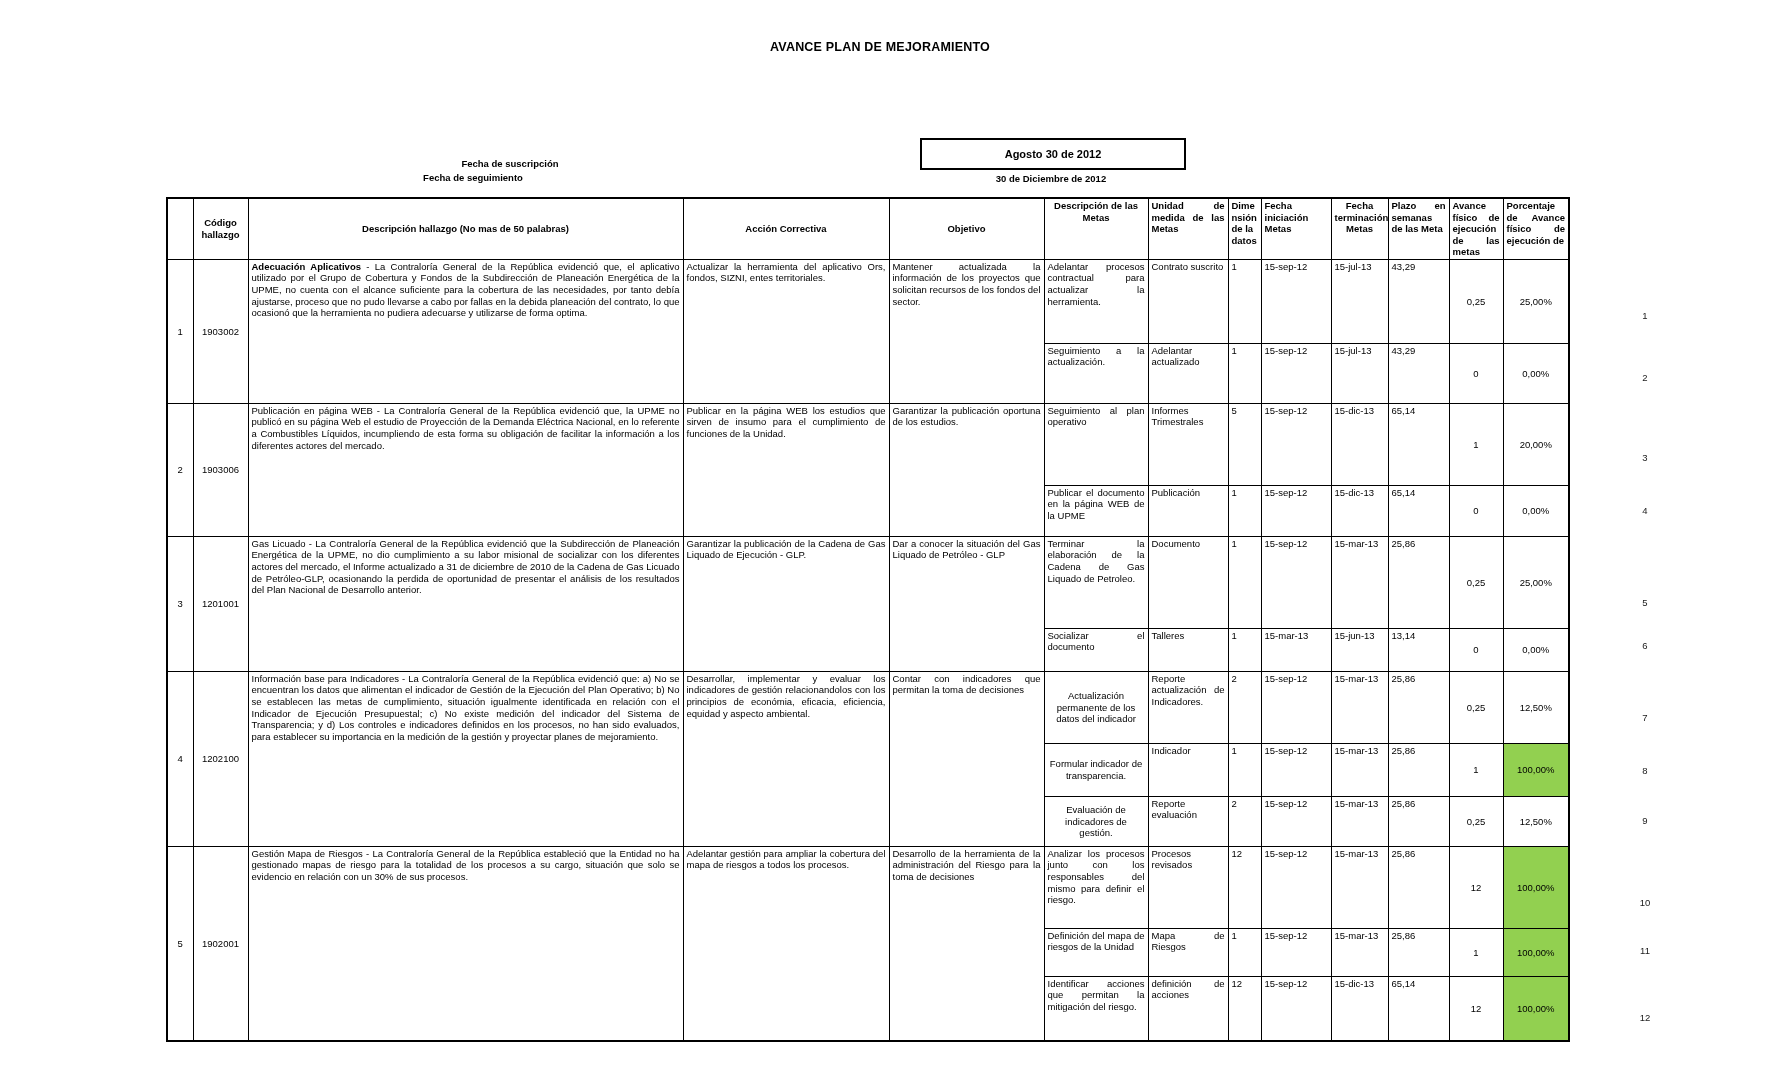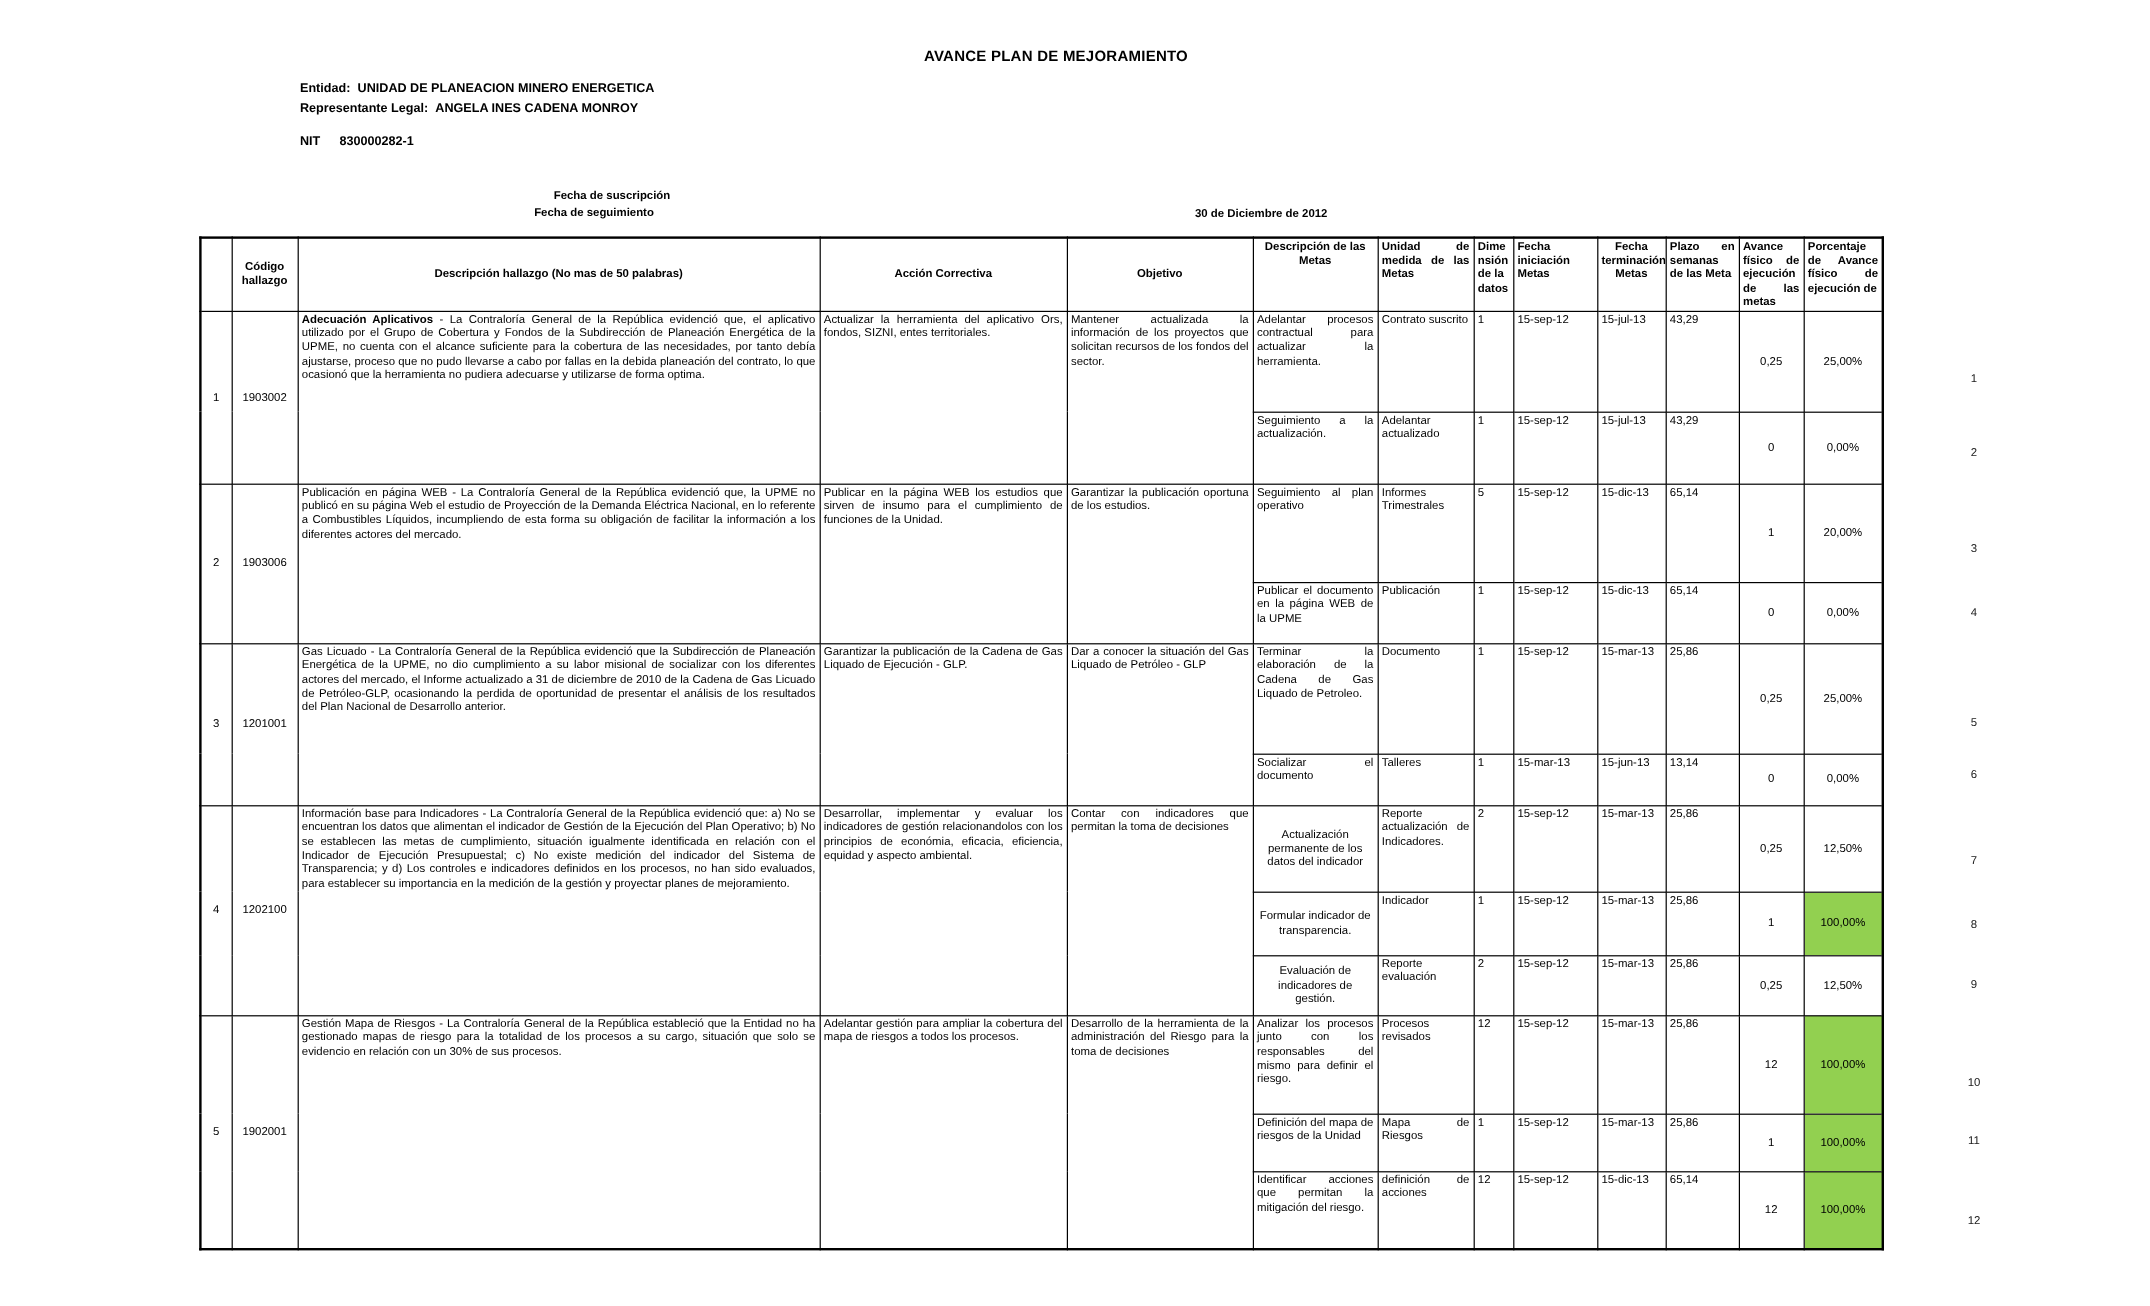--- a/index.html
+++ b/index.html
@@ -6,21 +6,21 @@
   .page{position:relative;width:1792px;height:1088px;background:#ffffff;overflow:hidden;
         font-family:"Liberation Sans",sans-serif;color:#000;}
   .title{position:absolute;left:580px;top:40px;width:600px;text-align:center;
          font-size:12.5px;font-weight:bold;letter-spacing:.2px;}
   .entity{position:absolute;left:250px;top:66px;font-size:10.5px;font-weight:bold;line-height:16px;}
   .entity .nit-line{margin-top:12px;}
   .entity .val{margin-left:6px;}
   .entity .nit-val{margin-left:16px;}
   .fecha-label{position:absolute;font-size:9.5px;font-weight:bold;text-align:center;}
   .f-sus{left:395px;top:158px;width:230px;}
-  .f-seg{left:380px;top:172px;width:230px;}
+  .f-seg{left:358px;top:172px;width:230px;}
   .fecha-box{position:absolute;left:920px;top:138px;width:262px;height:28px;border:2px solid #000;
              font-size:11px;font-weight:bold;text-align:center;line-height:28px;}
   .fecha-seg-value{position:absolute;left:920px;top:173px;width:262px;text-align:center;
                    font-size:9.5px;font-weight:bold;}
   table.plan{position:absolute;left:166px;top:197px;width:1402px;border-collapse:collapse;
              table-layout:fixed;border:2px solid #000;font-size:9.5px;}
   .plan th,.plan td{border:1px solid #000;padding:1px 3px;overflow:hidden;line-height:1.22;}
   .plan thead tr{height:44px;}
   .plan th{font-weight:bold;font-size:9.5px;}
   .h-mid{vertical-align:middle;text-align:center;}
@@ -37,28 +37,24 @@
   .c-center{text-align:center !important;vertical-align:middle !important;}
   .mnum{position:absolute;left:1628px;width:34px;text-align:center;font-size:9.5px;color:#1a1a1a;}
 </style>
 </head>
 <body>
 
 <div class="page">
 
   <div class="title">AVANCE PLAN DE MEJORAMIENTO</div>
 
-  <div class="entity">
-    <div><span>Entidad:</span><span class="val">UNIDAD DE PLANEACION MINERO ENERGETICA</span></div>
-    <div><span>Representante Legal:</span><span class="val">ANGELA INES CADENA MONROY</span></div>
-    <div class="nit-line"><span>NIT</span><span class="nit-val">830000282-1</span></div>
-  </div>
 
   <div class="fecha-label f-sus">Fecha de suscripción</div>
   <div class="fecha-label f-seg">Fecha de seguimiento</div>
+  <div class="fecha-box">Agosto 30 de 2012</div>
   <div class="fecha-seg-value">30 de Diciembre de 2012</div>
 
   <table class="plan">
     <colgroup>
       <col style="width:26px">
         <col style="width:55px">
         <col style="width:435px">
       <col style="width:206px">
         <col style="width:155px">
         <col style="width:104px">

